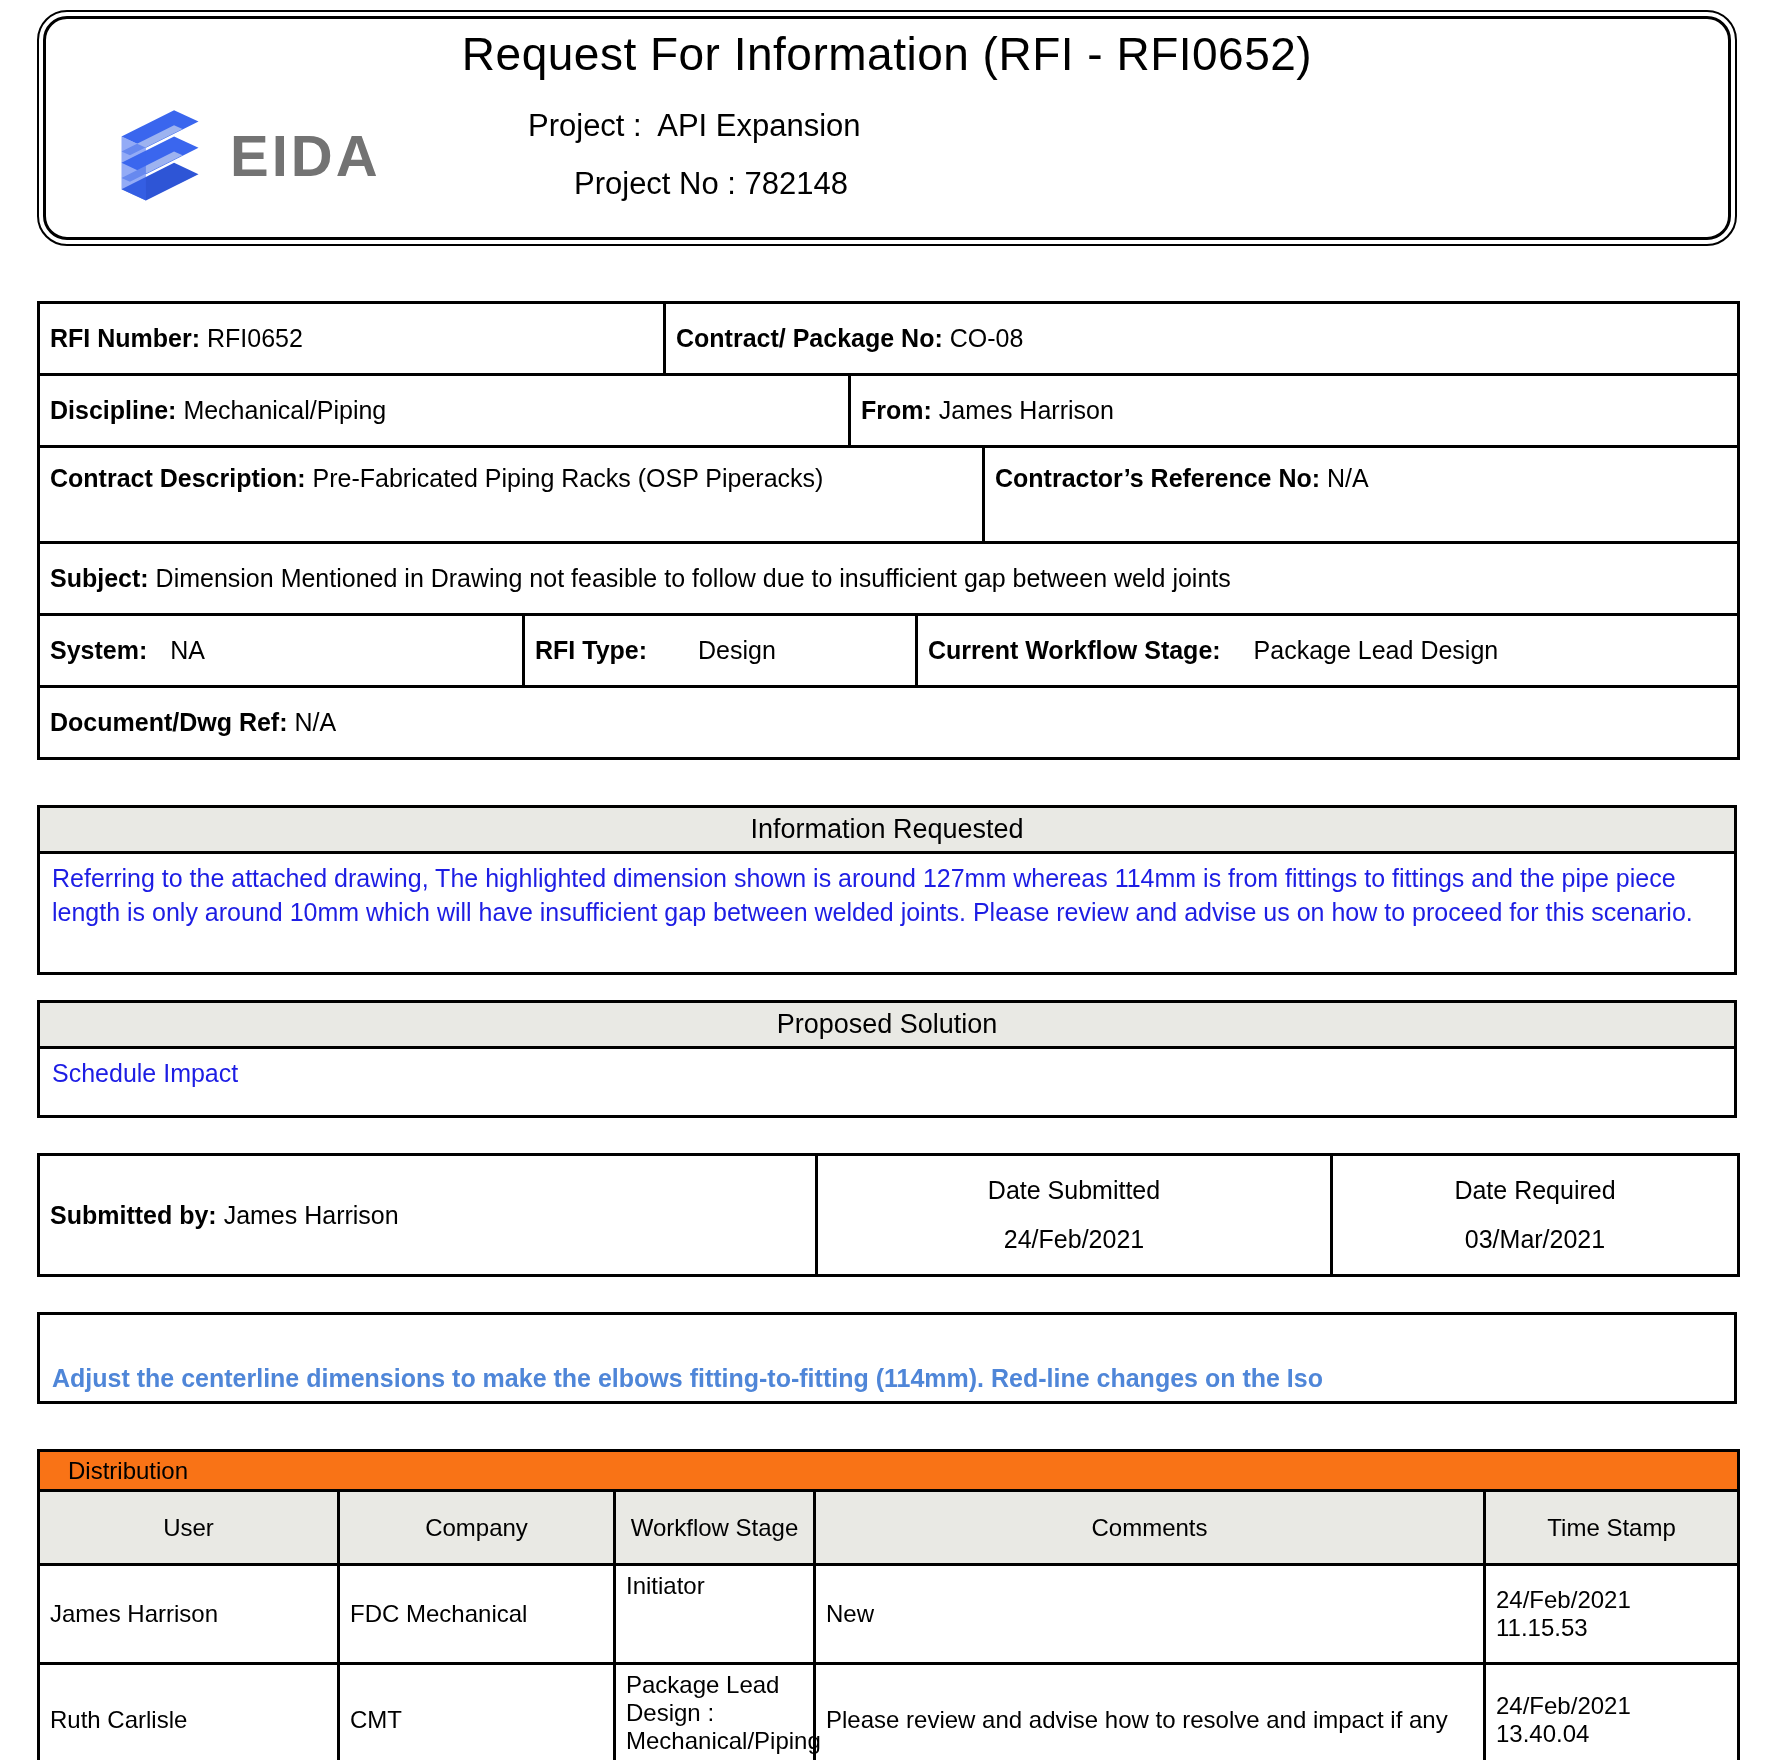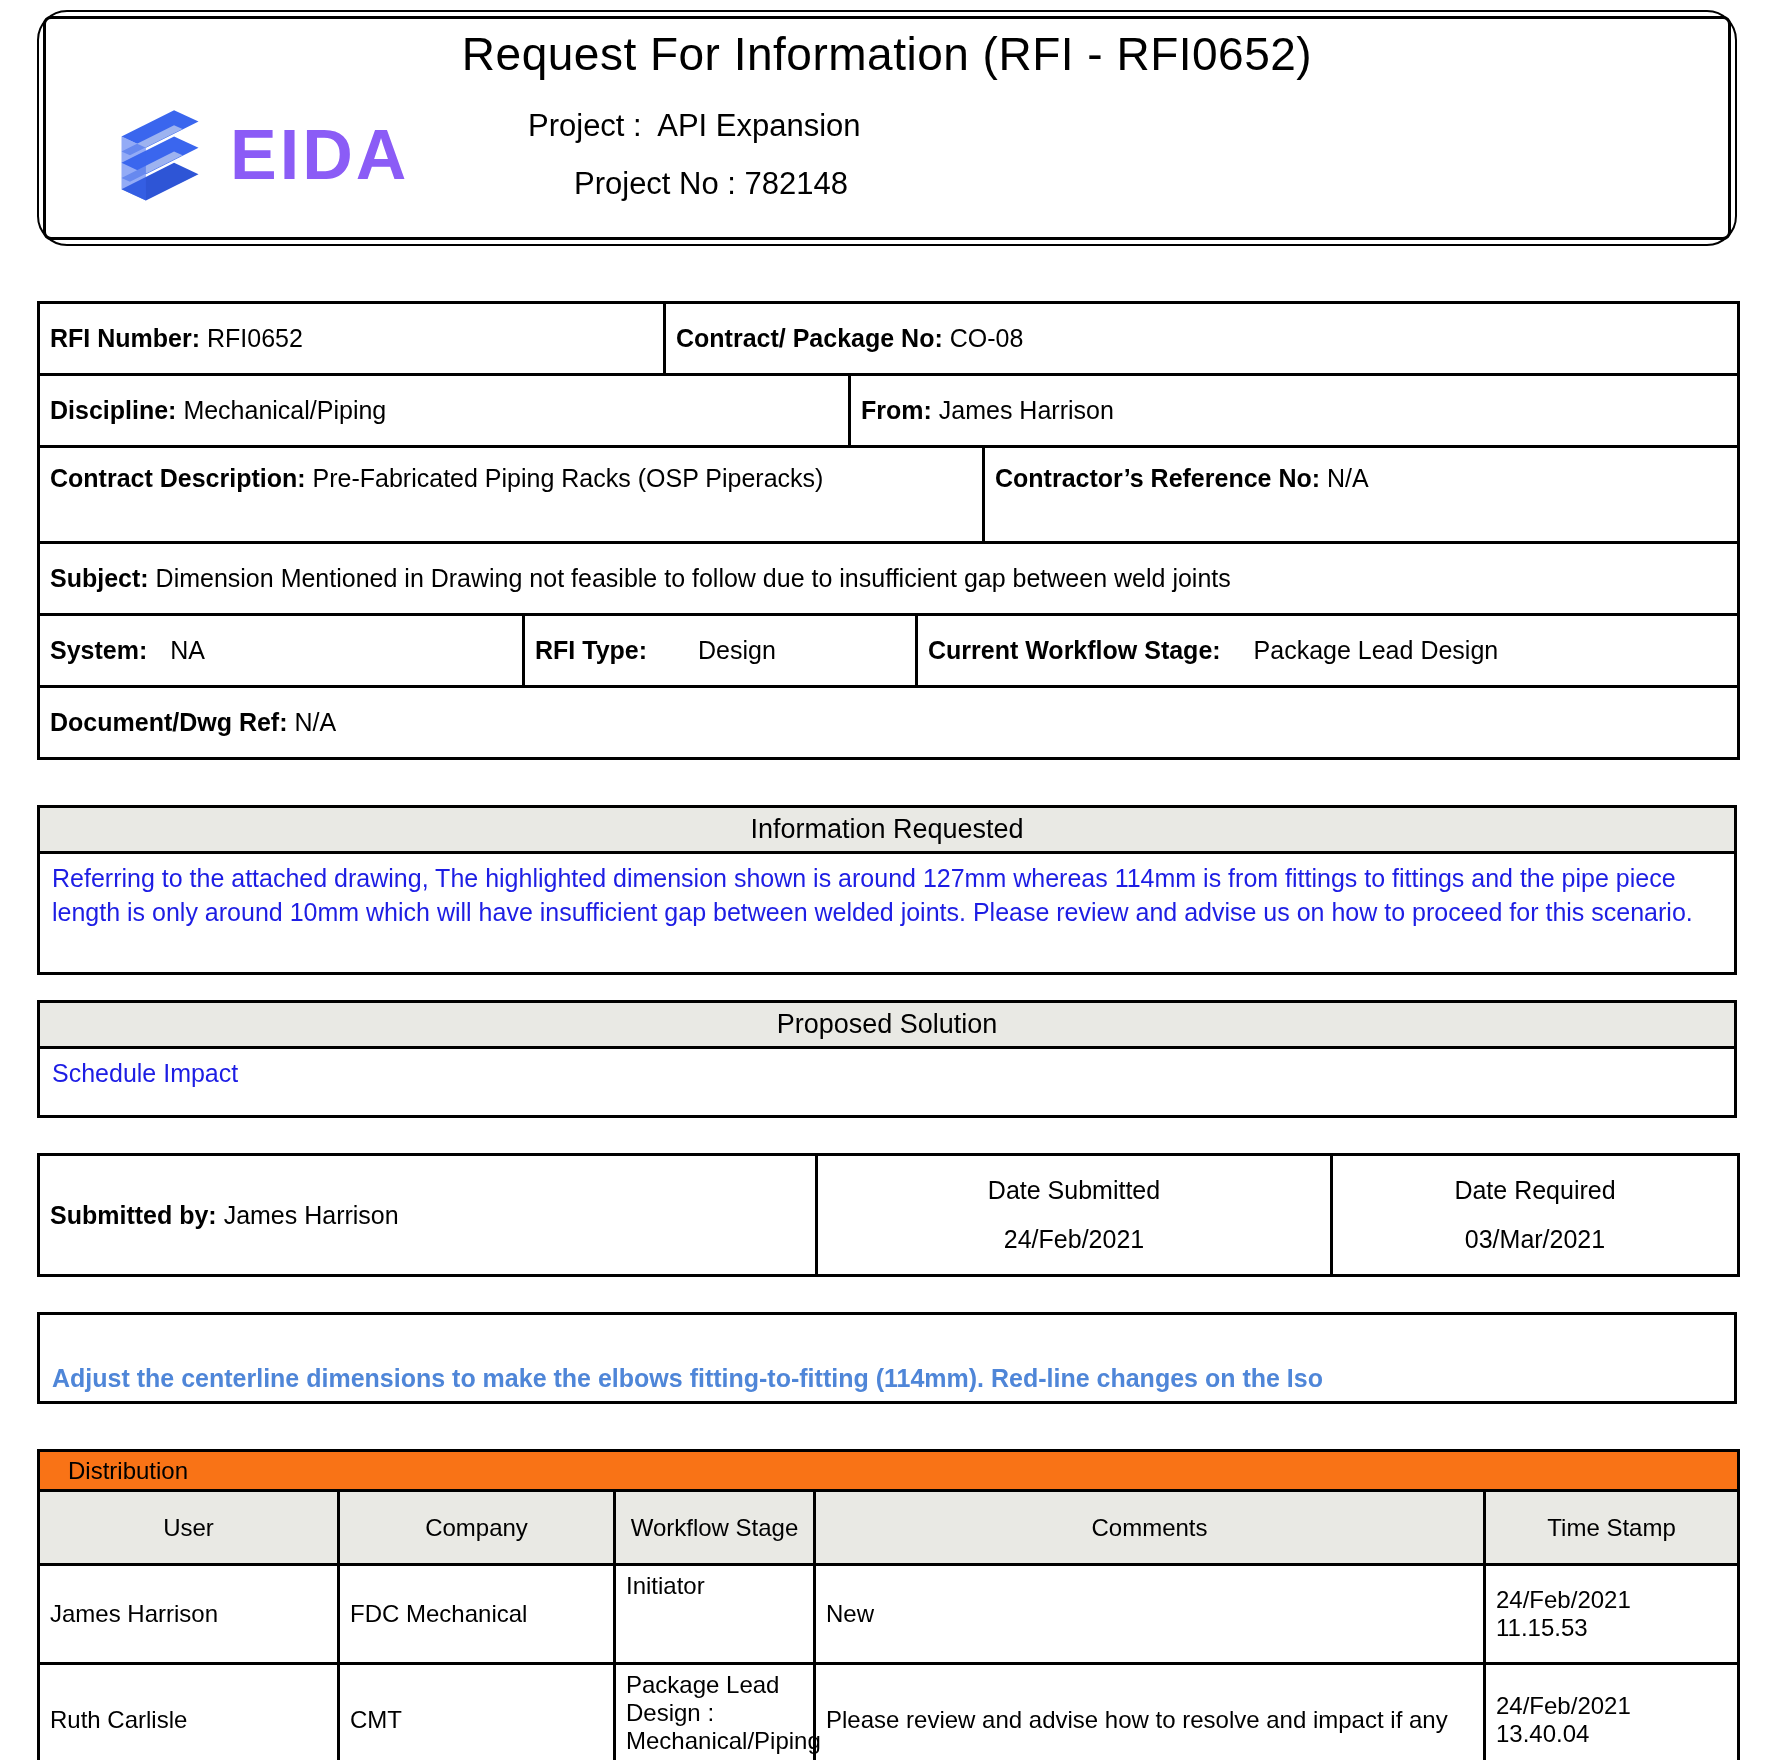--- a/index.html
+++ b/index.html
@@ -10,32 +10,32 @@
     color:#000;
     padding:10px 37px 15px 37px;
   }
 
   
   .header-frame{
     border:2px solid #000; border-radius:30px; padding:4px;
     margin-bottom:55px;
   }
   .header-inner{
-    border:3px solid #000; border-radius:8px;
+    border:3px solid #000; border-radius:24px;
     padding:8px 24px 26px 24px;
   }
   .doc-title{
     text-align:center; font-size:46px; letter-spacing:0.5px;
   }
   .header-row{
     display:flex; align-items:center; margin-top:18px;
   }
   .logo{ display:flex; align-items:center; gap:18px; margin-left:38px; width:420px; }
   .logo-text{
-    font-size:70px; font-weight:800; color:#8b5cf6; letter-spacing:3px;
+    font-size:58px; font-weight:800; color:#737373; letter-spacing:3px;
   }
   .project-block{ font-size:31px; }
   .project-line{ margin-bottom:22px; }
   .project-line2{ margin-left:46px; }
 
   
   table{ border-collapse:collapse; width:1700px; table-layout:fixed; }
   td{ border:3px solid #000; padding:20px 10px; font-size:25px; vertical-align:middle; }
   .lbl{ font-weight:bold; }
 

